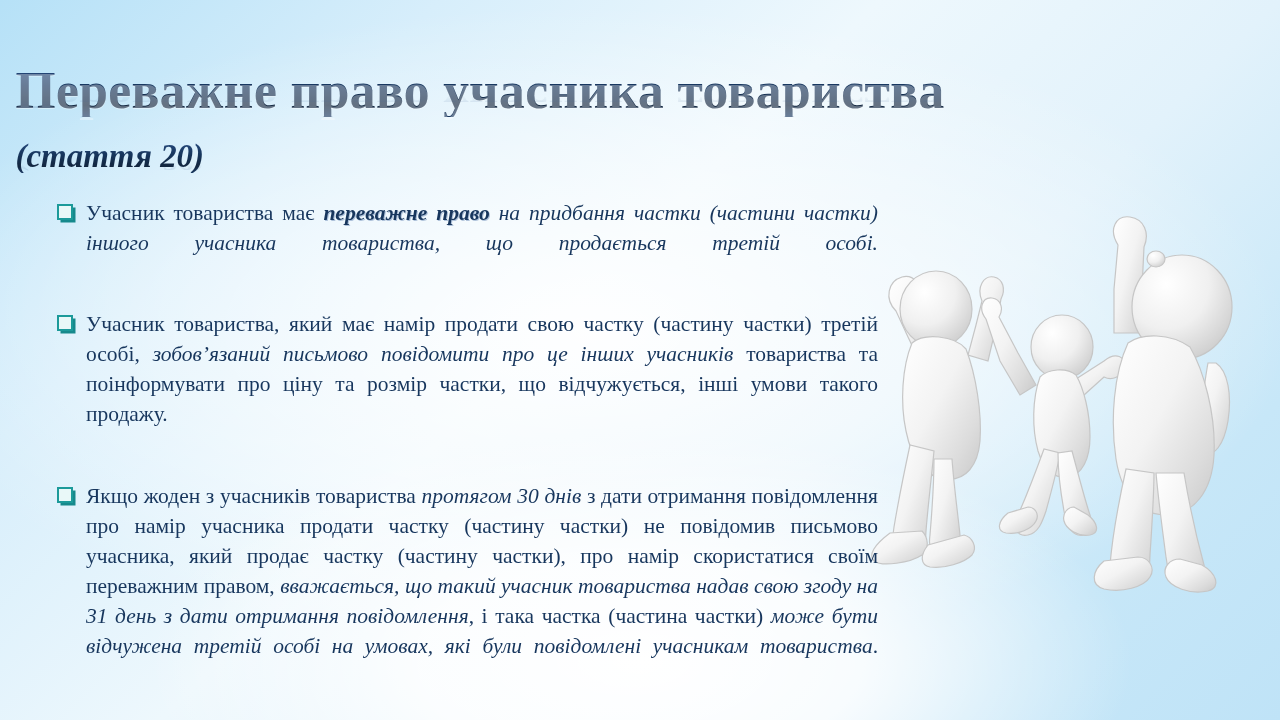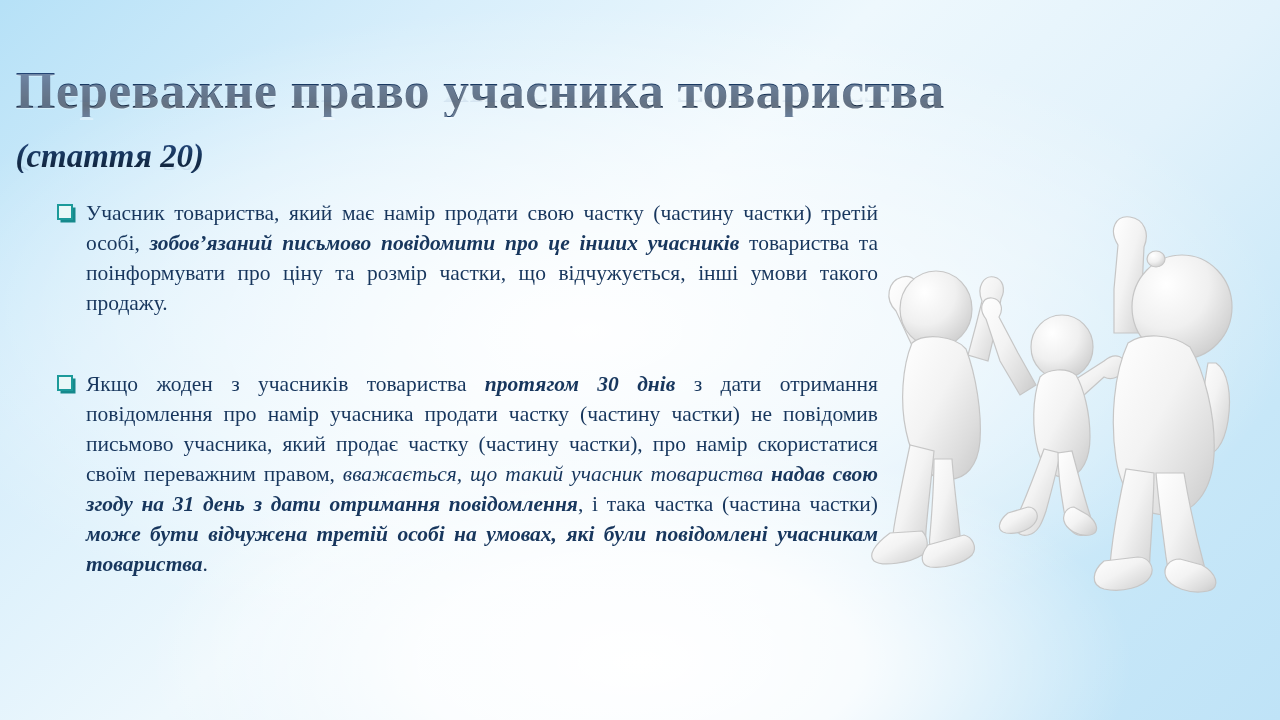--- a/index.html
+++ b/index.html
@@ -139,21 +139,21 @@
     left: 1px;
     top: 6px;
     width: 16px;
     height: 16px;
     box-sizing: border-box;
     border: 2.4px solid #1c9a9a;
     background: #e9f8f8;
     box-shadow: 3px 3px 0 -0.5px #16898c;
   }
   .it      { font-style: italic; }
-  .bi      { font-style: italic; font-weight: bold; }
+  .bi      { font-style: italic; font-weight: normal; }
   .bi-sh   { font-style: italic; font-weight: bold; text-shadow: 1px 1px 0 rgba(120,150,190,0.55); }
   .rg      { font-style: normal; }
 </style>
 </head>
 <body>
 
 <div id="slide">
 
   <div id="figures">
     <svg viewBox="0 0 420 400" width="420" height="400" aria-hidden="true">
@@ -234,20 +234,23 @@
       <span class="title-reflect" aria-hidden="true">Переважне право учасника товариства</span>
     </div>
     <div class="subtitle-wrap">
       <span class="title-sub">(стаття 20)</span>
       <span class="subtitle-reflect" aria-hidden="true">(стаття 20)</span>
     </div>
   </div>
 
   <div id="body-text">
 
+    <p class="bullet-row">
+      <span class="bullet-marker"></span><span class="rg">Учасник товариства має </span><span class="bi-sh">переважне право</span><span class="it"> на придбання частки (частини частки) іншого учасника товариства, що продається третій особі.</span>
+    </p>
 
     <p class="bullet-row">
       <span class="bullet-marker"></span><span class="rg">Учасник товариства, який має намір продати свою частку (частину частки) третій особі, </span><span class="bi">зобов’язаний письмово повідомити про це інших учасників</span><span class="rg"> товариства та поінформувати про ціну та розмір частки, що відчужується, інші умови такого продажу.</span>
     </p>
 
     <p class="bullet-row">
       <span class="bullet-marker"></span><span class="rg">Якщо жоден з учасників товариства </span><span class="bi">протягом 30 днів</span><span class="rg"> з дати отримання повідомлення про намір учасника продати частку (частину частки) не повідомив письмово учасника, який продає частку (частину частки), про намір скористатися своїм переважним правом, </span><span class="it">вважається, що такий учасник товариства </span><span class="bi">надав свою згоду на 31 день з дати отримання повідомлення</span><span class="rg">, і така частка (частина частки) </span><span class="bi">може бути відчужена третій особі на умовах, які були повідомлені учасникам товариства</span><span class="rg">.</span>
     </p>
 
   </div>

